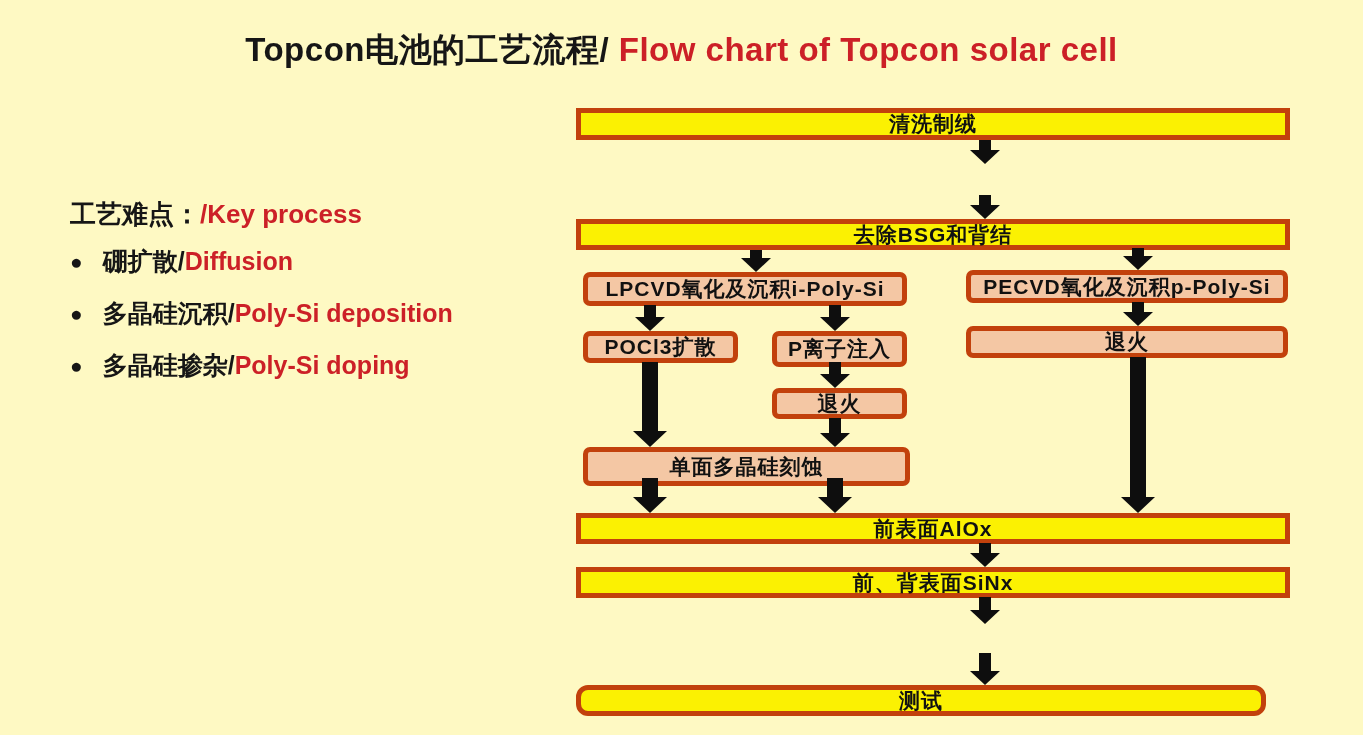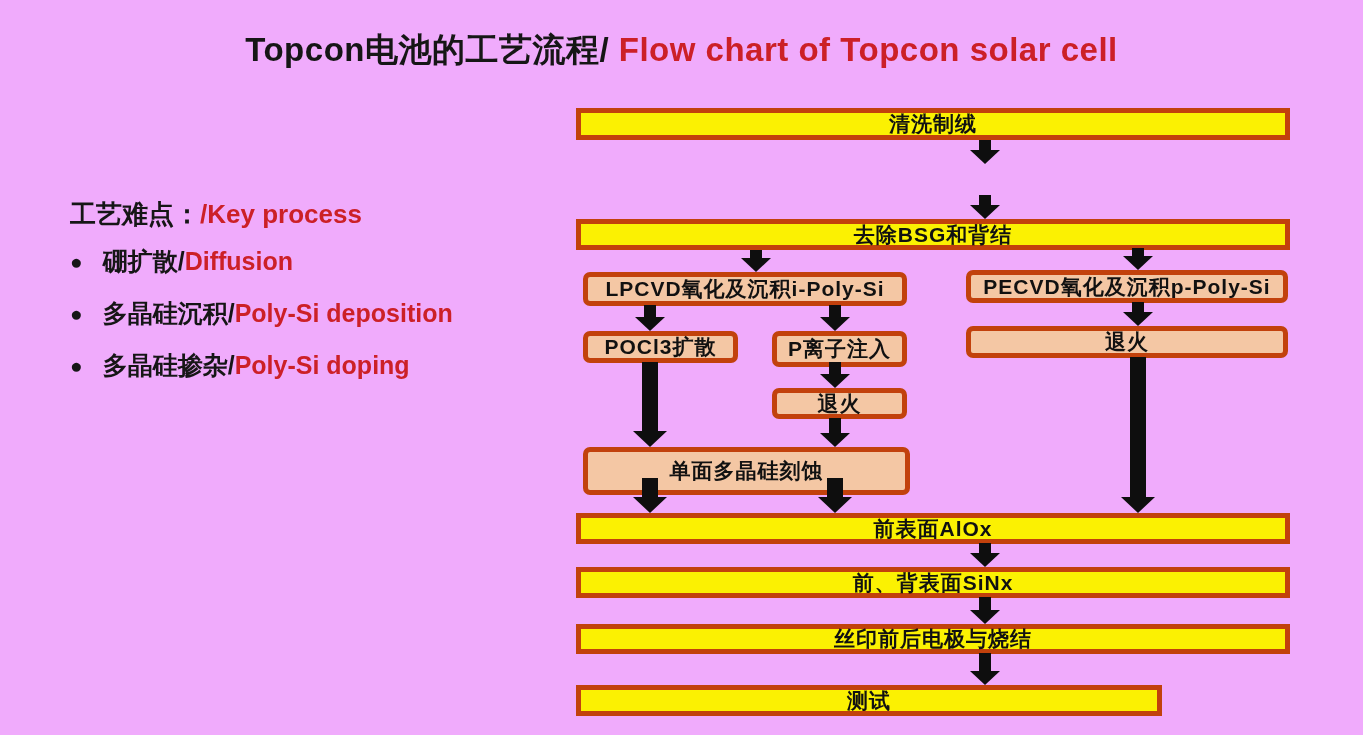--- a/index.html
+++ b/index.html
@@ -3,21 +3,21 @@
 <meta charset="utf-8">
 <style>
   html,body{margin:0;padding:0;}
   body{
     font-family:"Liberation Sans","DejaVu Sans",sans-serif;
     background:#e8e8e8;
   }
   .canvas{
     position:relative;
     width:1363px;height:735px;
-    background:#f0abfc;
+    background:#fef9c3;
     overflow:hidden;
   }
   .title{
     position:absolute;left:0;top:28px;width:1363px;
     text-align:center;
     font-size:33px;font-weight:bold;letter-spacing:0.5px;
     color:#161616;
     white-space:nowrap;
   }
   .red{color:var(--red,#cc2027);}
@@ -104,33 +104,30 @@
       </div>
       <div class="flow-node pink" style="left: 772px; top: 331px; width: 135px; height: 36px;">
         <span>P离子注入</span>
       </div>
       <div class="flow-node pink" style="left: 966px; top: 326px; width: 322px; height: 32px;">
         <span>退火</span>
       </div>
       <div class="flow-node pink" style="left: 772px; top: 388px; width: 135px; height: 31px;">
         <span>退火</span>
       </div>
-      <div class="flow-node pink" style="left: 583px; top: 447px; width: 327px; height: 48px;">
+      <div class="flow-node pink" style="left: 583px; top: 447px; width: 327px; height: 39px;">
         <span>单面多晶硅刻蚀</span>
       </div>
       <div class="flow-node yellow" style="left: 576px; top: 513px; width: 714px; height: 31px;">
         <span>前表面AlOx</span>
       </div>
       <div class="flow-node yellow" style="left: 576px; top: 567px; width: 714px; height: 31px;">
         <span>前、背表面SiNx</span>
       </div>
-      <div class="flow-node yellow" style="left: 576px; top: 624px; width: 714px; height: 30px;">
-        <span>丝印前后电极与烧结</span>
-      </div>
-      <div class="flow-node yellow" style="left: 576px; top: 685px; width: 586px; height: 31px;">
+      <div class="flow-node yellow" style="left: 576px; top: 685px; width: 690px; height: 31px; border-radius: 12px;">
         <span>测试</span>
       </div>
       <div class="flow-arrow" style="left: 970px; top: 140px; width: 30px; height: 24px;">
         <div class="shaft" style="left: 9px; width: 12px; height: 12px;"></div>
         <div class="head" style="border-left: 15px solid transparent; border-right: 15px solid transparent; border-top: 14px solid rgb(14, 14, 14);"></div>
       </div>
       <div class="flow-arrow" style="left: 970px; top: 195px; width: 30px; height: 24px;">
         <div class="shaft" style="left: 9px; width: 12px; height: 12px;"></div>
         <div class="head" style="border-left: 15px solid transparent; border-right: 15px solid transparent; border-top: 14px solid rgb(14, 14, 14);"></div>
       </div>

